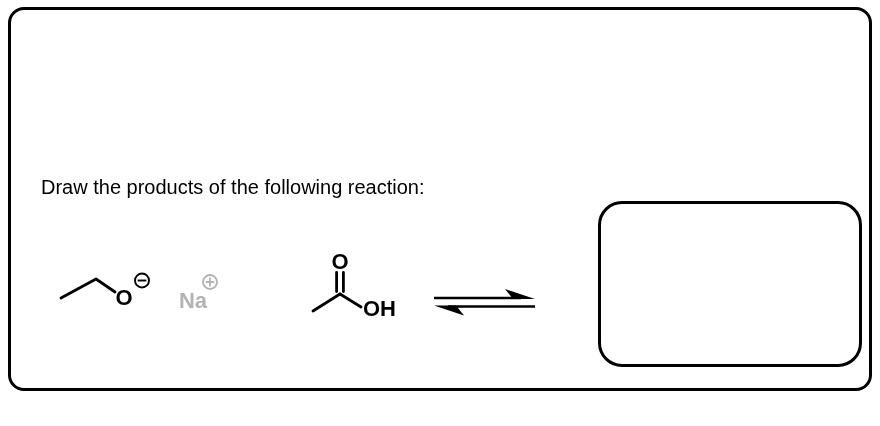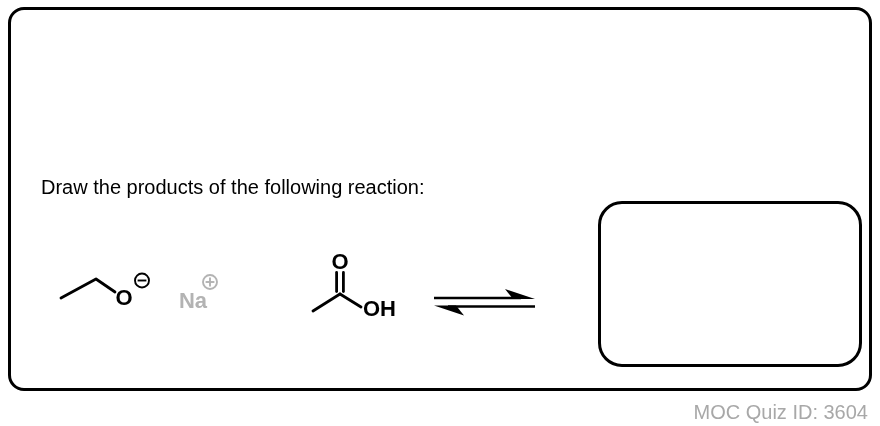--- a/index.html
+++ b/index.html
@@ -109,15 +109,14 @@
         <polygon points="524,288.9 494,279 502,288.9" fill="#000000"></polygon>
         <line x1="437" y1="296.5" x2="524" y2="296.5" stroke="#000000" stroke-width="2.6"></line>
         <polygon points="423,295.6 453,305.5 445,295.6" fill="#000000"></polygon>
       </g>
     </svg>
 
     <div class="answer-box"></div>
   </div>
 
 
-  <div class="footer-id">MOC Quiz ID: 3604</div>
 
 </div>
 
 </body></html>

